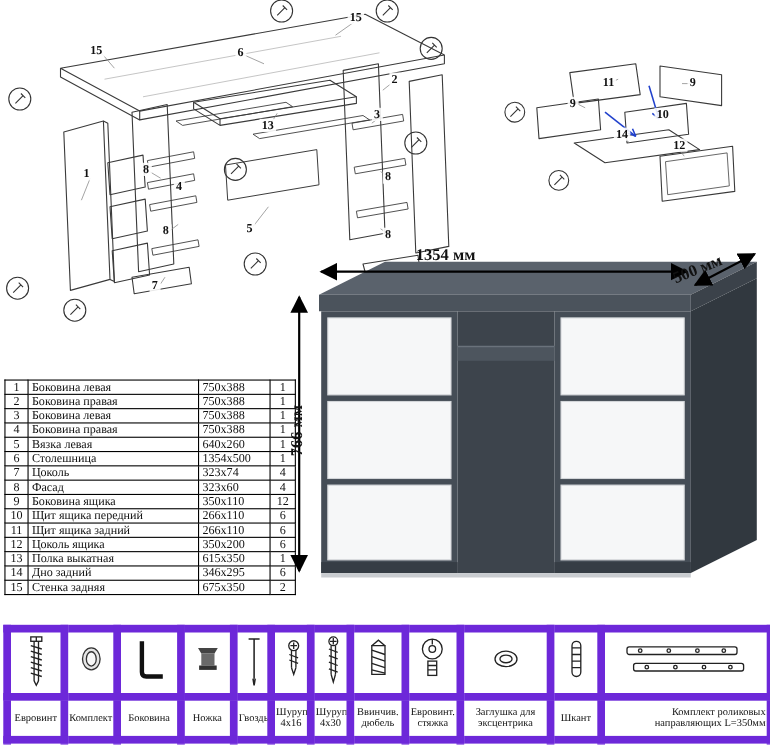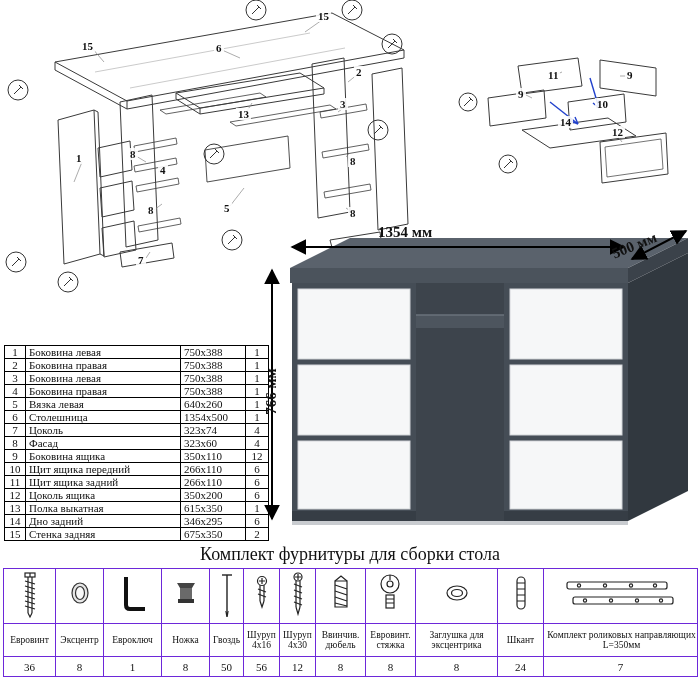--- a/index.html
+++ b/index.html
@@ -24,25 +24,25 @@
   #desk{position:absolute;left:258px;top:225px;width:442px;height:320px;}
   .dim-label{position:absolute;font-size:15px;font-weight:700;white-space:nowrap;}
   #dim-width{left:120px;top:-1px;width:160px;text-align:left;}
   #dim-depth{left:352px;top:6px;width:80px;transform:rotate(-22deg);}
   #dim-height{left:-22px;top:158px;width:70px;text-align:center;transform:rotate(-90deg);}
   
   #hw-title{position:absolute;left:0;top:544px;width:700px;text-align:center;
             font-size:18px;}
   #hw-table{position:absolute;left:3px;top:568px;width:694px;border-collapse:collapse;
             table-layout:fixed;}
-  #hw-table td{border:1px solid #6d28d9;padding:0;text-align:center;vertical-align:middle;overflow:hidden;}
+  #hw-table td{border:7px solid #6d28d9;padding:0;text-align:center;vertical-align:middle;overflow:hidden;}
   #hw-table tr.hw-icons td{height:50px;}
   #hw-table tr.hw-names td{height:30px;font-size:9.5px;line-height:10px;padding:1px;}
   #hw-table tr.hw-qty td{height:19px;font-size:11px;}
-  #hw-table tr.hw-names td.left{text-align:center;padding-left:3px;}
+  #hw-table tr.hw-names td.left{text-align:right;padding-left:3px;}
 </style>
 </head>
 <body>
 
 <div class="page">
 
   <div class="diagram" id="diagram-left">
     <svg class="lineart" width="435" height="345" viewBox="0 0 435 345" fill="none" stroke="#3a3a3a" stroke-width="1" stroke-linejoin="round">
 
       <g>
@@ -329,21 +329,20 @@
         <line x1="34" y1="22" x2="366" y2="22" marker-start="url(#arr)" marker-end="url(#arr)"></line>
         <line x1="374" y1="34" x2="428" y2="6" marker-start="url(#arr)" marker-end="url(#arr)"></line>
         <line x1="14" y1="45" x2="14" y2="294" marker-start="url(#arr)" marker-end="url(#arr)"></line>
       </g>
     </svg>
     <div class="dim-label" id="dim-width">1354 мм</div>
     <div class="dim-label" id="dim-depth">500 мм</div>
     <div class="dim-label" id="dim-height">766 мм</div>
   </div>
 
-  <div id="hw-title">Комплект фурнитуры для сборки стола</div>
 
   <table id="hw-table">
     <colgroup>
       <col style="width:52px">
         <col style="width:48px">
         <col style="width:58px">
         <col style="width:48px">
       <col style="width:34px">
         <col style="width:36px">
         <col style="width:36px">
@@ -421,22 +420,22 @@
               <circle cx="94" cy="16.5" r="1.6"></circle>
               <rect x="12" y="28" width="100" height="7" rx="2"></rect>
               <circle cx="24" cy="31.5" r="1.6"></circle>
               <circle cx="50" cy="31.5" r="1.6"></circle>
               <circle cx="76" cy="31.5" r="1.6"></circle>
               <circle cx="100" cy="31.5" r="1.6"></circle>
             </svg></td>
       </tr>
       <tr class="hw-names">
         <td>Евровинт</td>
-        <td>Эксцентр</td>
-        <td>Евроключ</td>
+        <td>Комплект</td>
+        <td>Боковина</td>
         <td>Ножка</td>
         <td>Гвоздь</td>
         <td>Шуруп 4x16</td>
         <td>Шуруп 4x30</td>
         <td>Ввинчив. дюбель</td>
         <td>Евровинт. стяжка</td>
         <td>Заглушка для эксцентрика</td>
         <td>Шкант</td>
         <td class="left">Комплект роликовых направляющих L=350мм</td>
       </tr>

